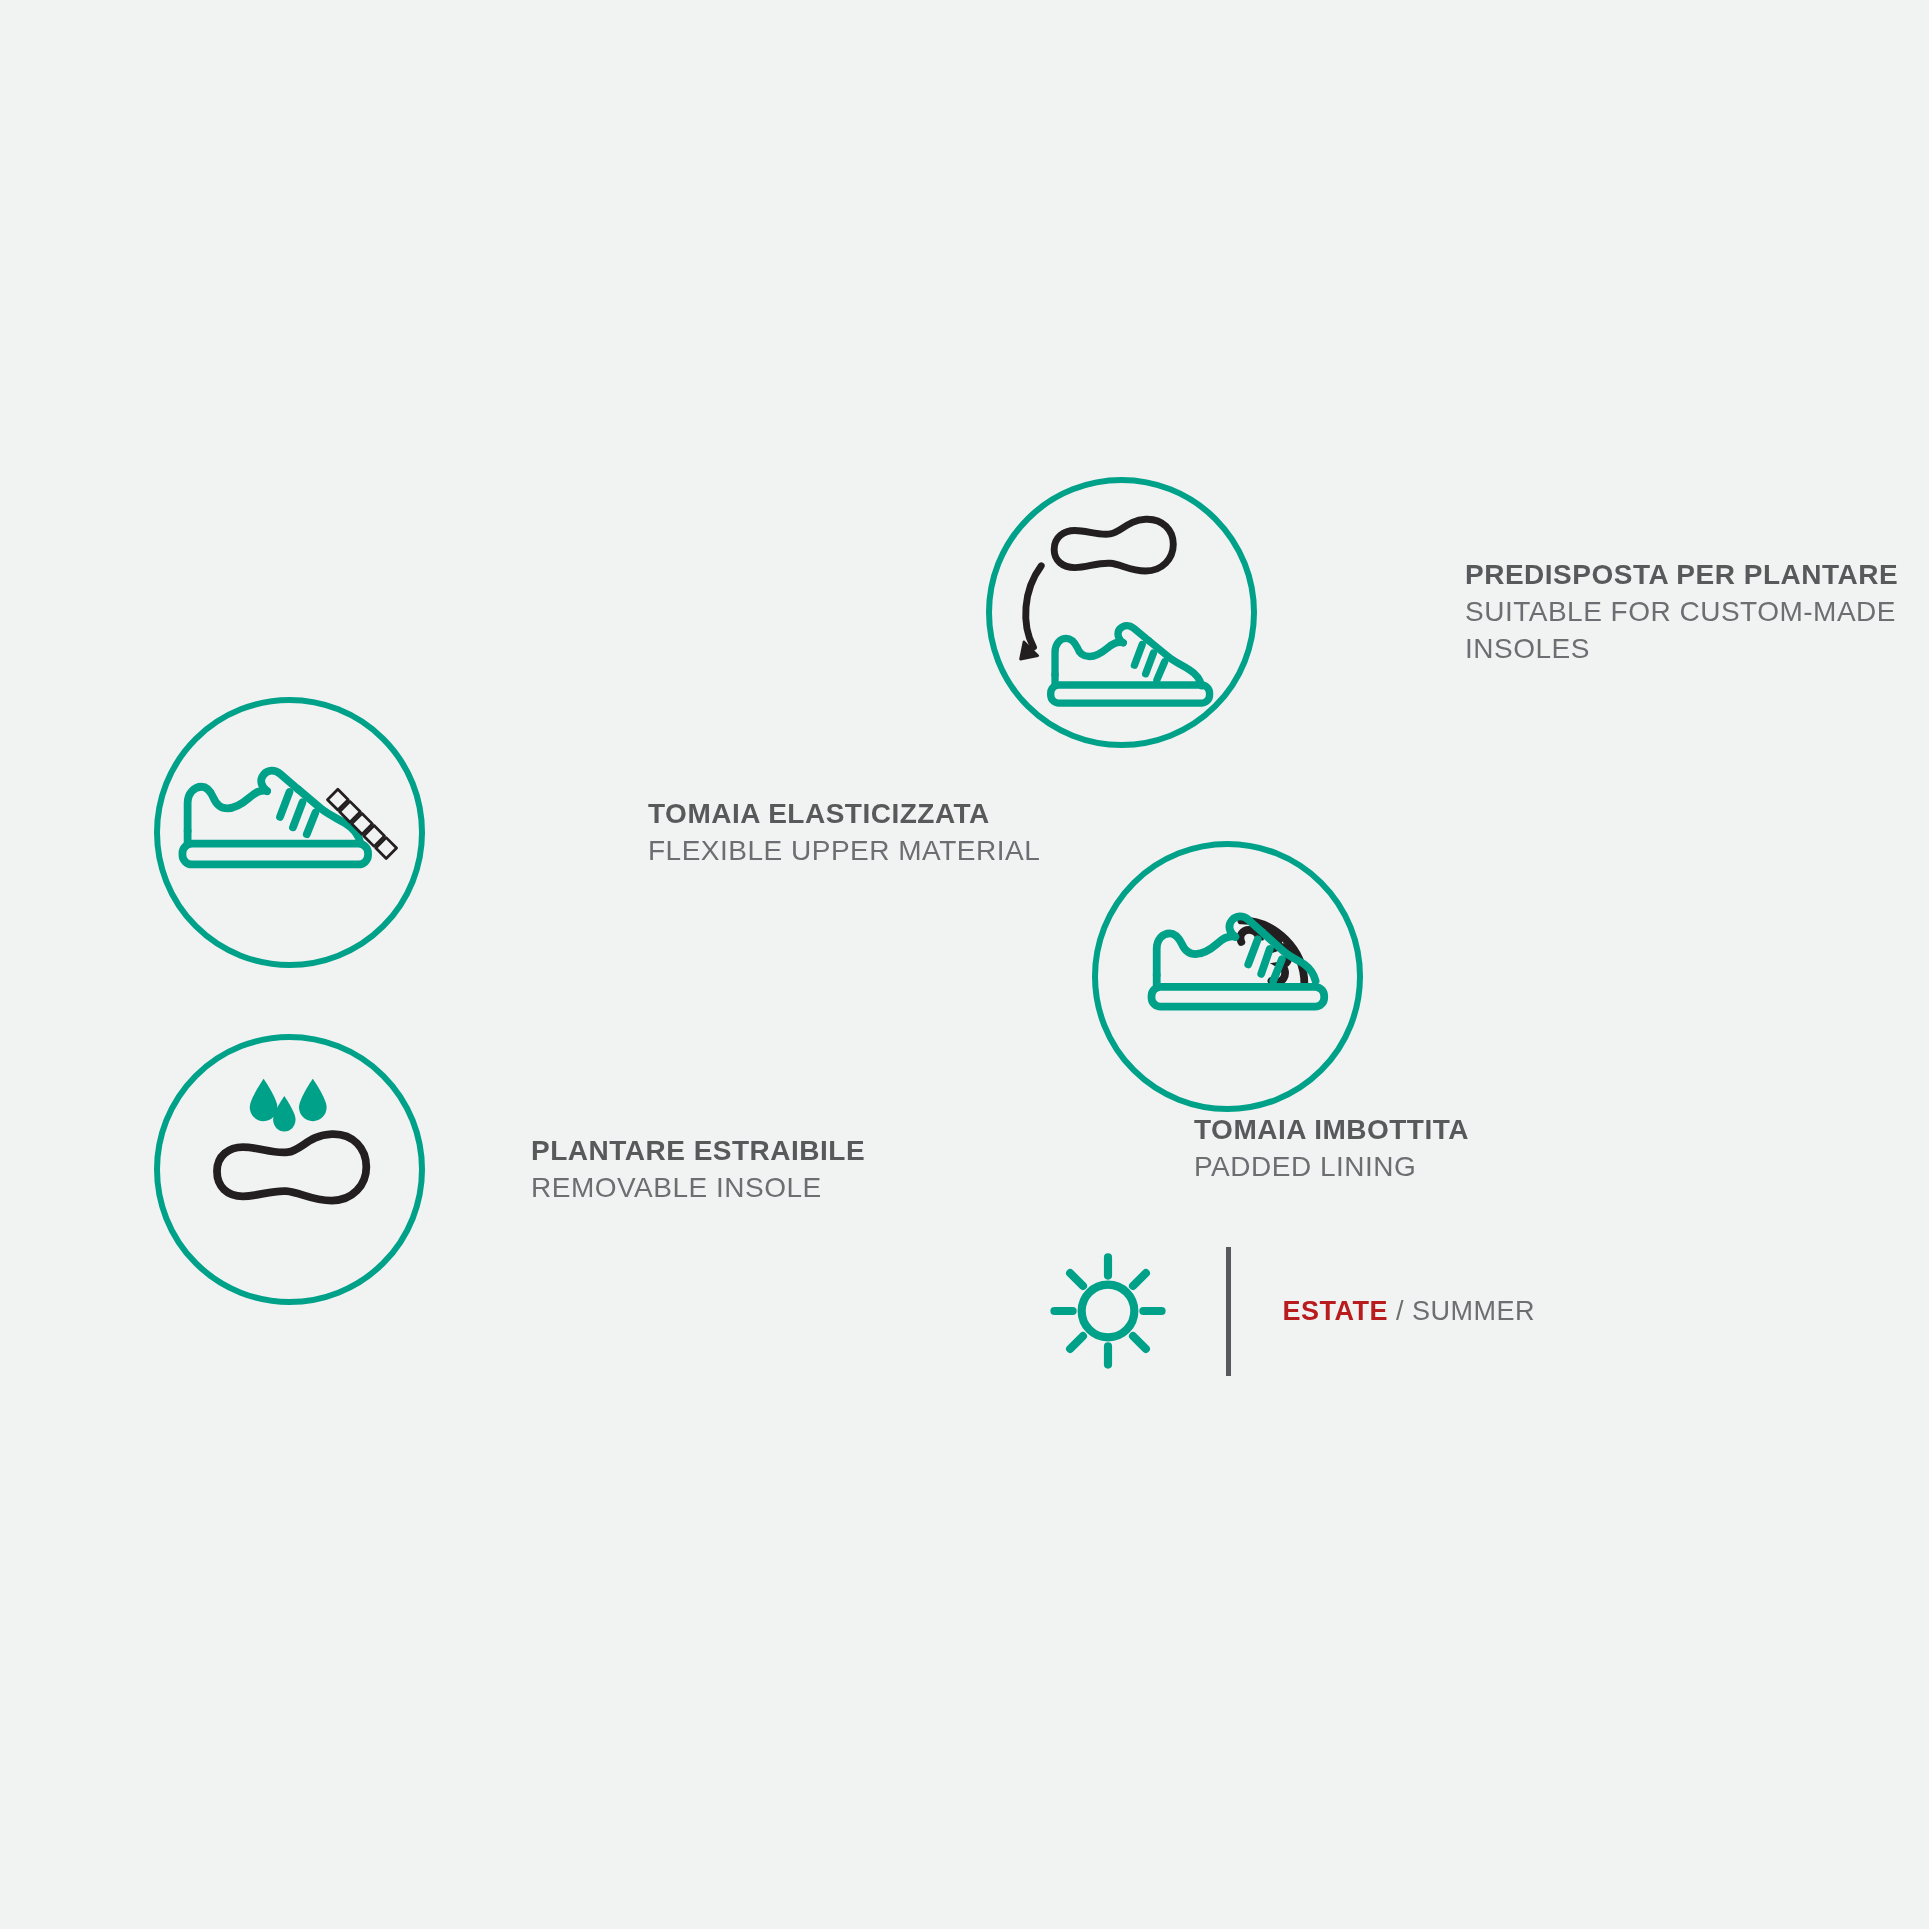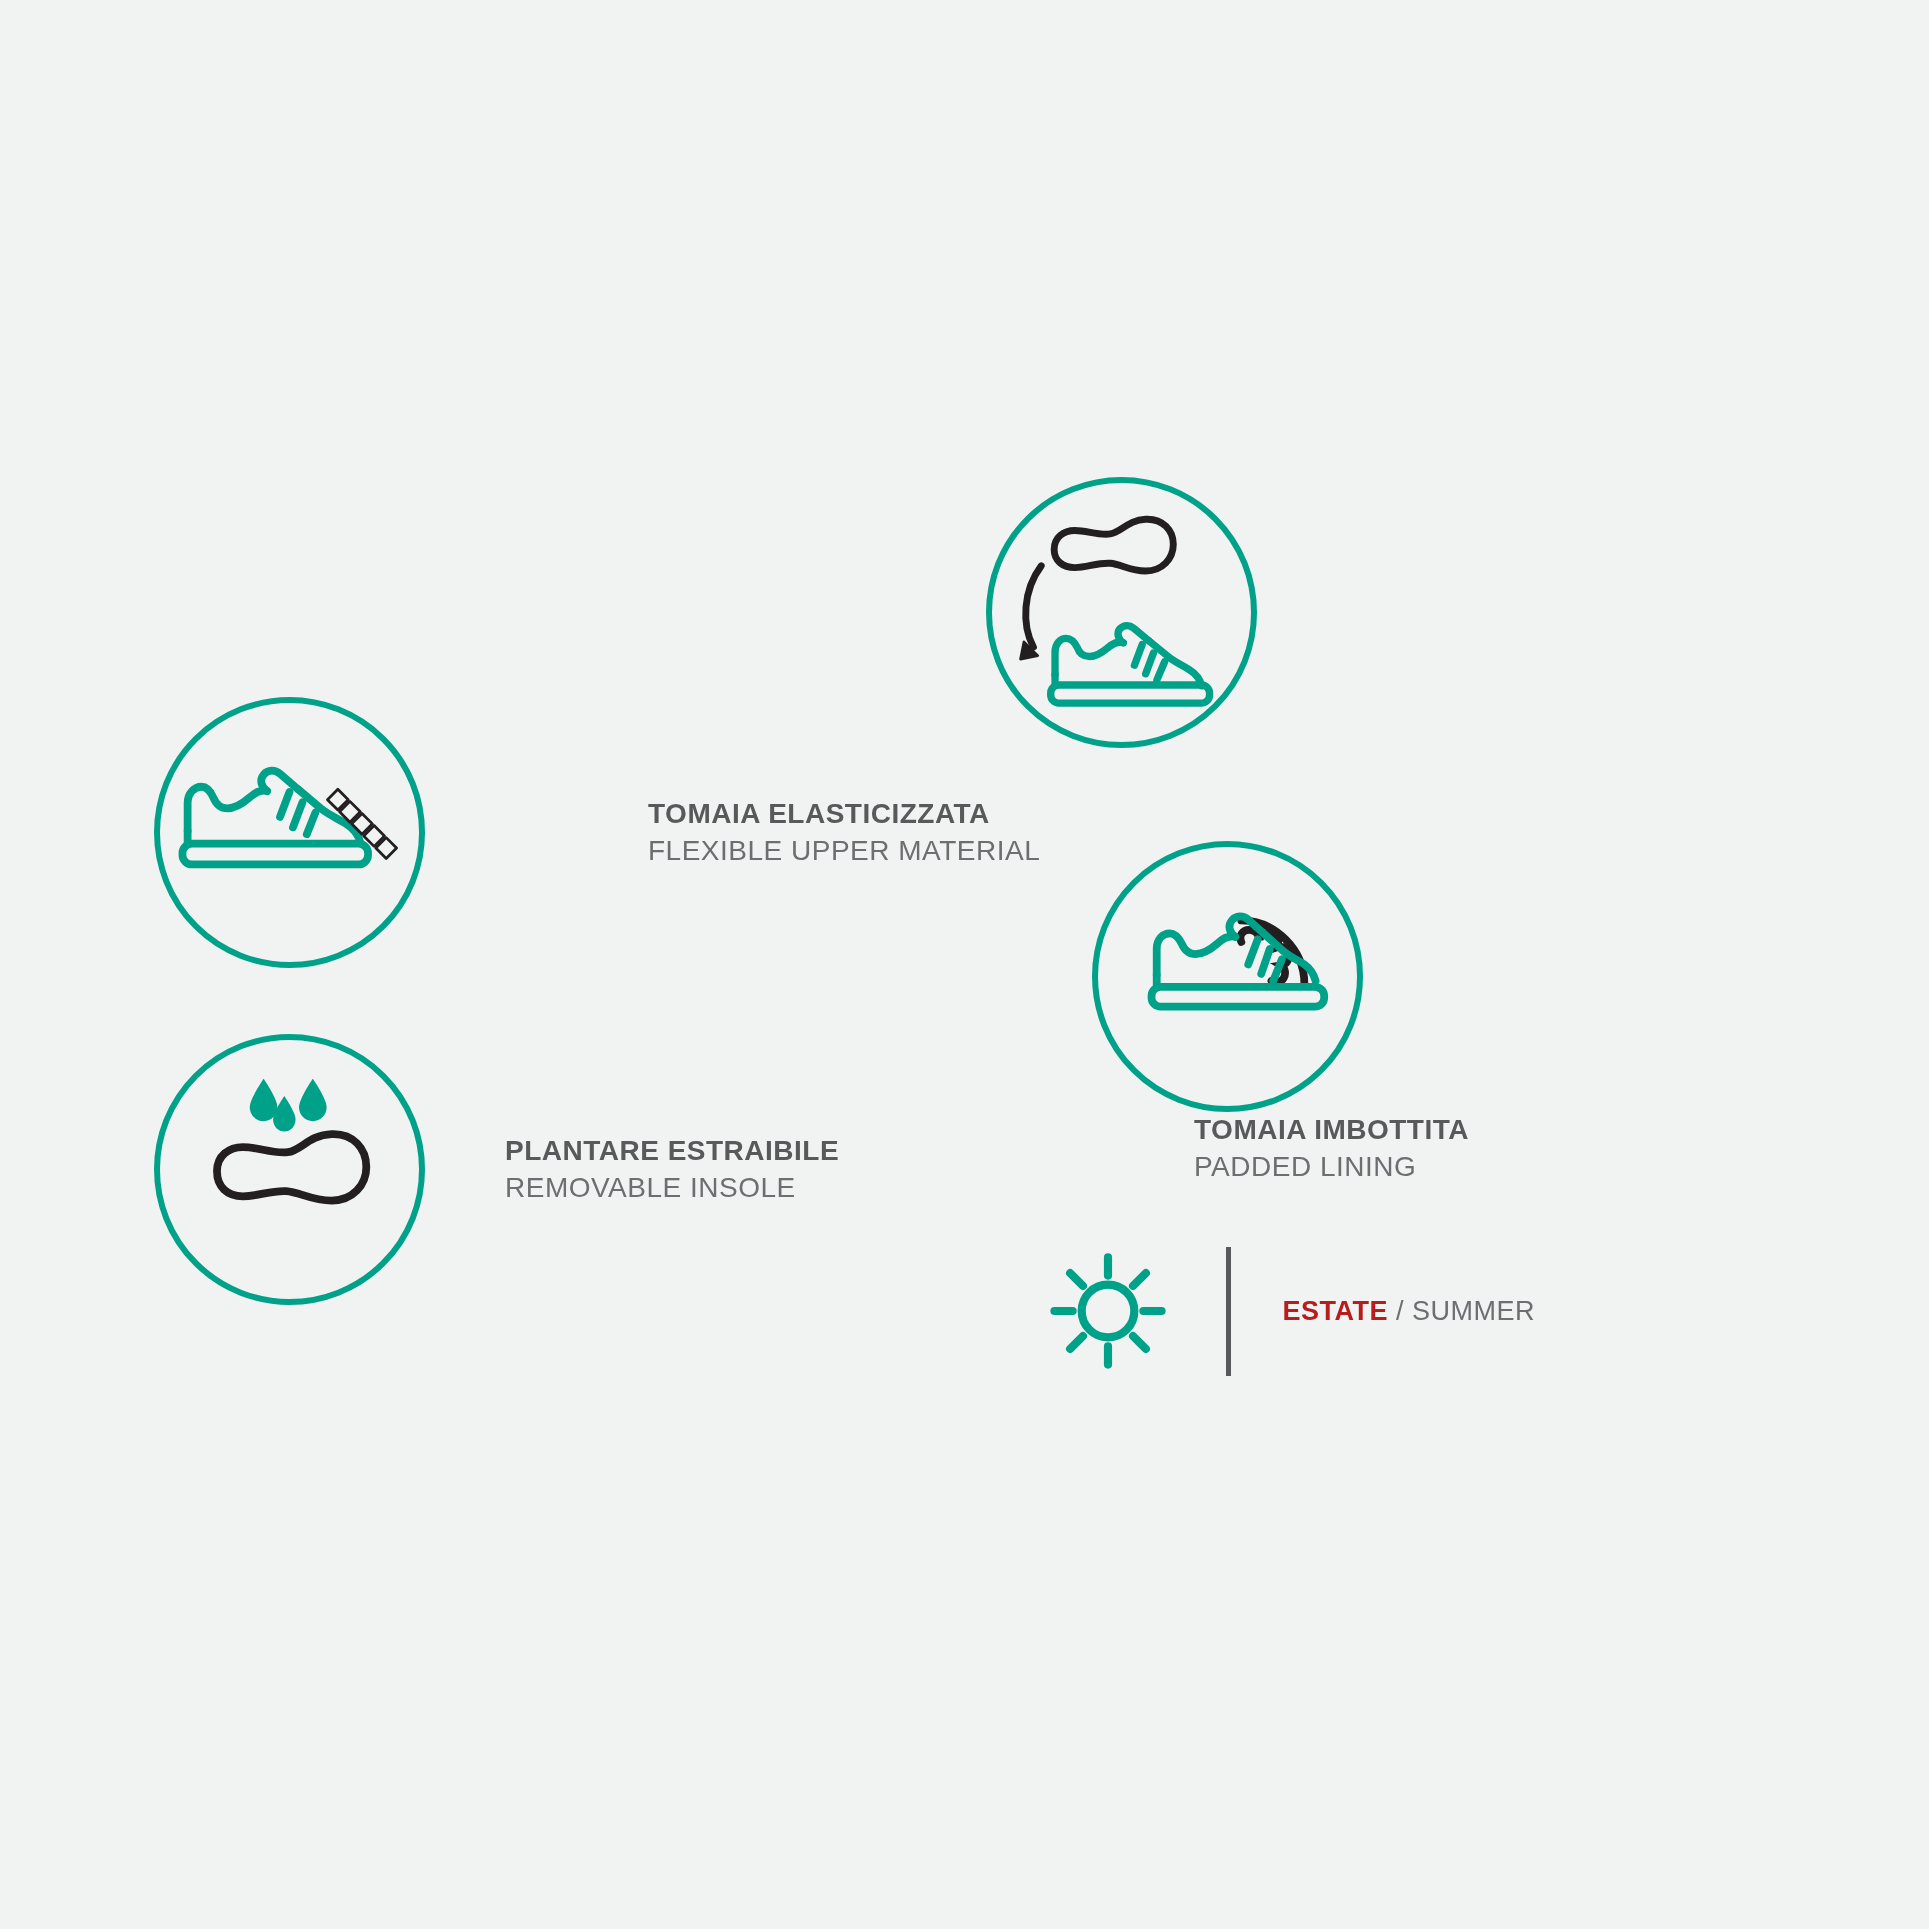--- a/index.html
+++ b/index.html
@@ -64,21 +64,21 @@
   }
   .subtitle.nowrap {
     white-space: nowrap;
   }
 
   
   #feature-elastic-upper { left: 154px;  top: 697px; gap: 33px;  }
   #feature-elastic-upper .labels { margin-left: 190px; }
 
   #feature-removable-insole { left: 154px;  top: 1034px; }
-  #feature-removable-insole .labels { margin-left: 80px; }
+  #feature-removable-insole .labels { margin-left: 106px; }
 
   #feature-custom-insoles { left: 986px; top: 477px; }
   #feature-custom-insoles .labels { margin-left: 208px; }
 
   #feature-padded-lining { left: 986px; top: 841px; flex-direction: column; }
   #feature-padded-lining .labels { margin-left: 208px; }
 
   
   #season-row {
     position: absolute;
@@ -188,20 +188,24 @@
                    C121 201 128 196 134 191 C140 186 145 183 152 185"></path>
           <path d="M152 185 C146 181 144 174 148 169 C153 164 159 164 164 168 L182 183"></path>
           <path d="M182 183 L204 201 C212 208 221 211 228 216 C236 221 241 227 243 235"></path>
           <path d="M73 222 L73 233"></path>
           <path d="M174 187 L165 211"></path>
           <path d="M187 197 L178 221"></path>
           <path d="M200 207 L191 228"></path>
         </g>
         <rect x="68" y="234" width="184" height="21" rx="9.5" ry="9.5" fill="none" stroke="#00a189" stroke-width="8.5"></rect>
       </svg>
+    </div>
+    <div class="labels">
+      <p class="title">PREDISPOSTA PER PLANTARE</p>
+      <p class="subtitle wrap">SUITABLE FOR CUSTOM-MADE INSOLES</p>
     </div>
   </div>
 
   <div class="feature" id="feature-padded-lining">
     <div class="badge">
       <svg viewBox="0 0 300 300">
 
         <g fill="none" stroke="#231f20" stroke-width="9" stroke-linecap="round">
           <path d="M166 85 C205 85 239 119 239 158"></path>
           <path d="M166 110 C163 103 167 96 175 96 C182 96 186 101 187 107

